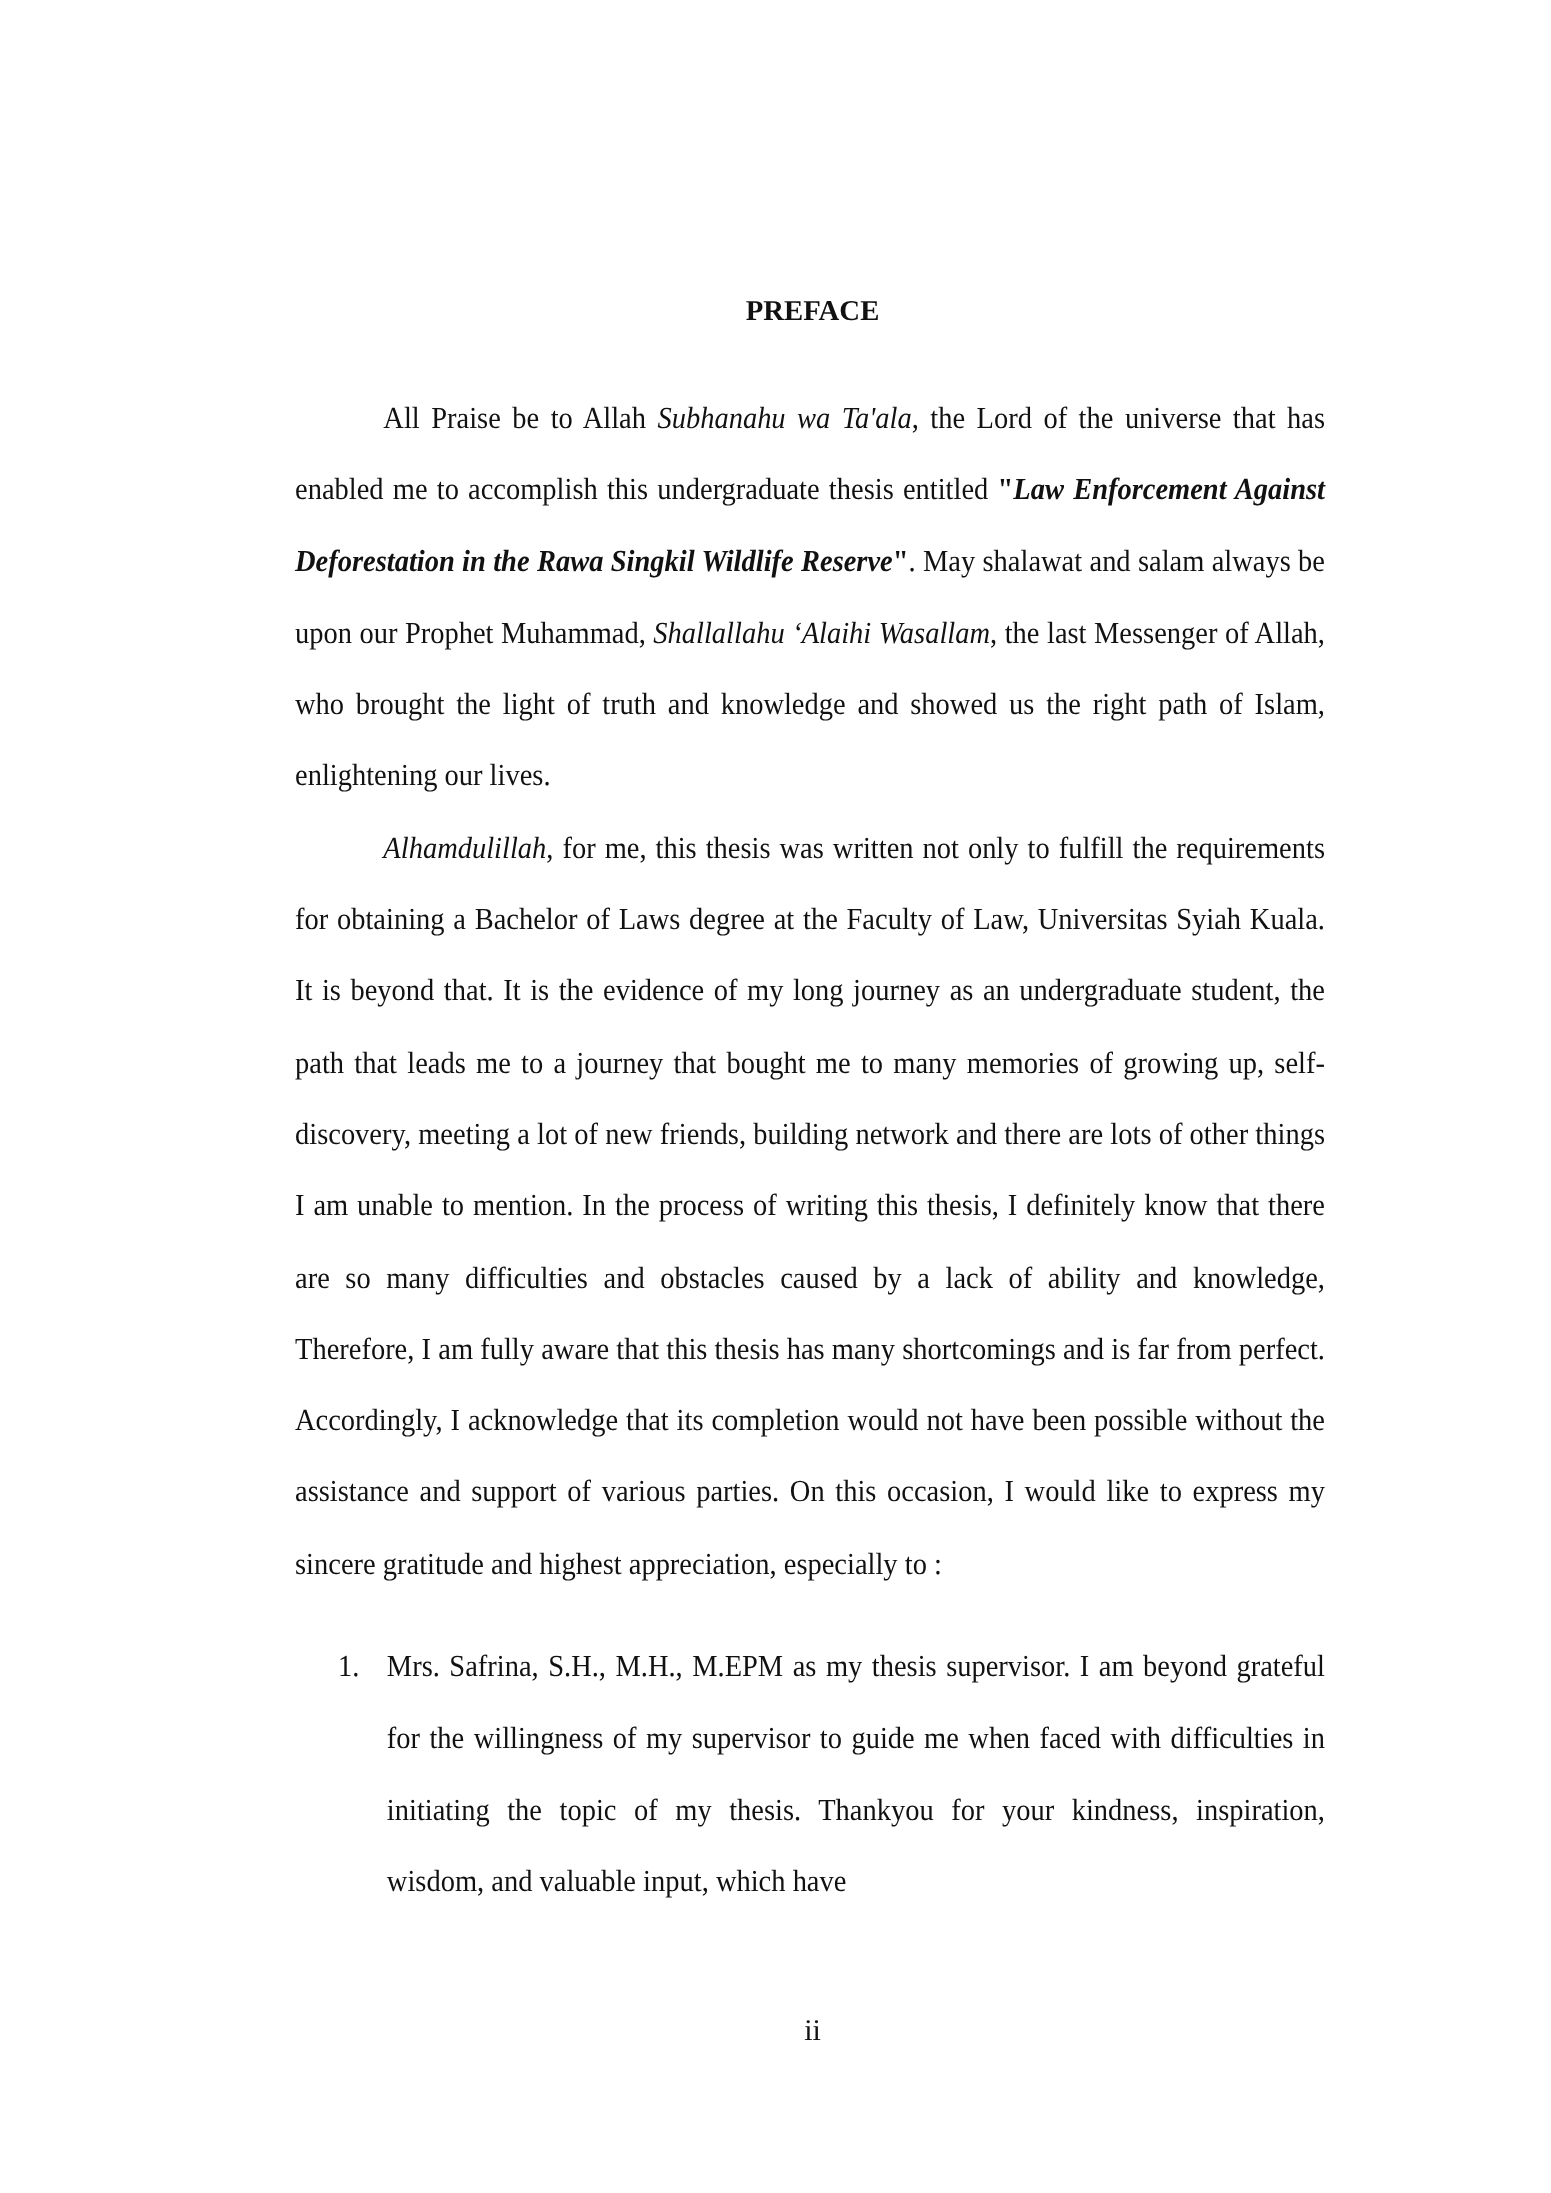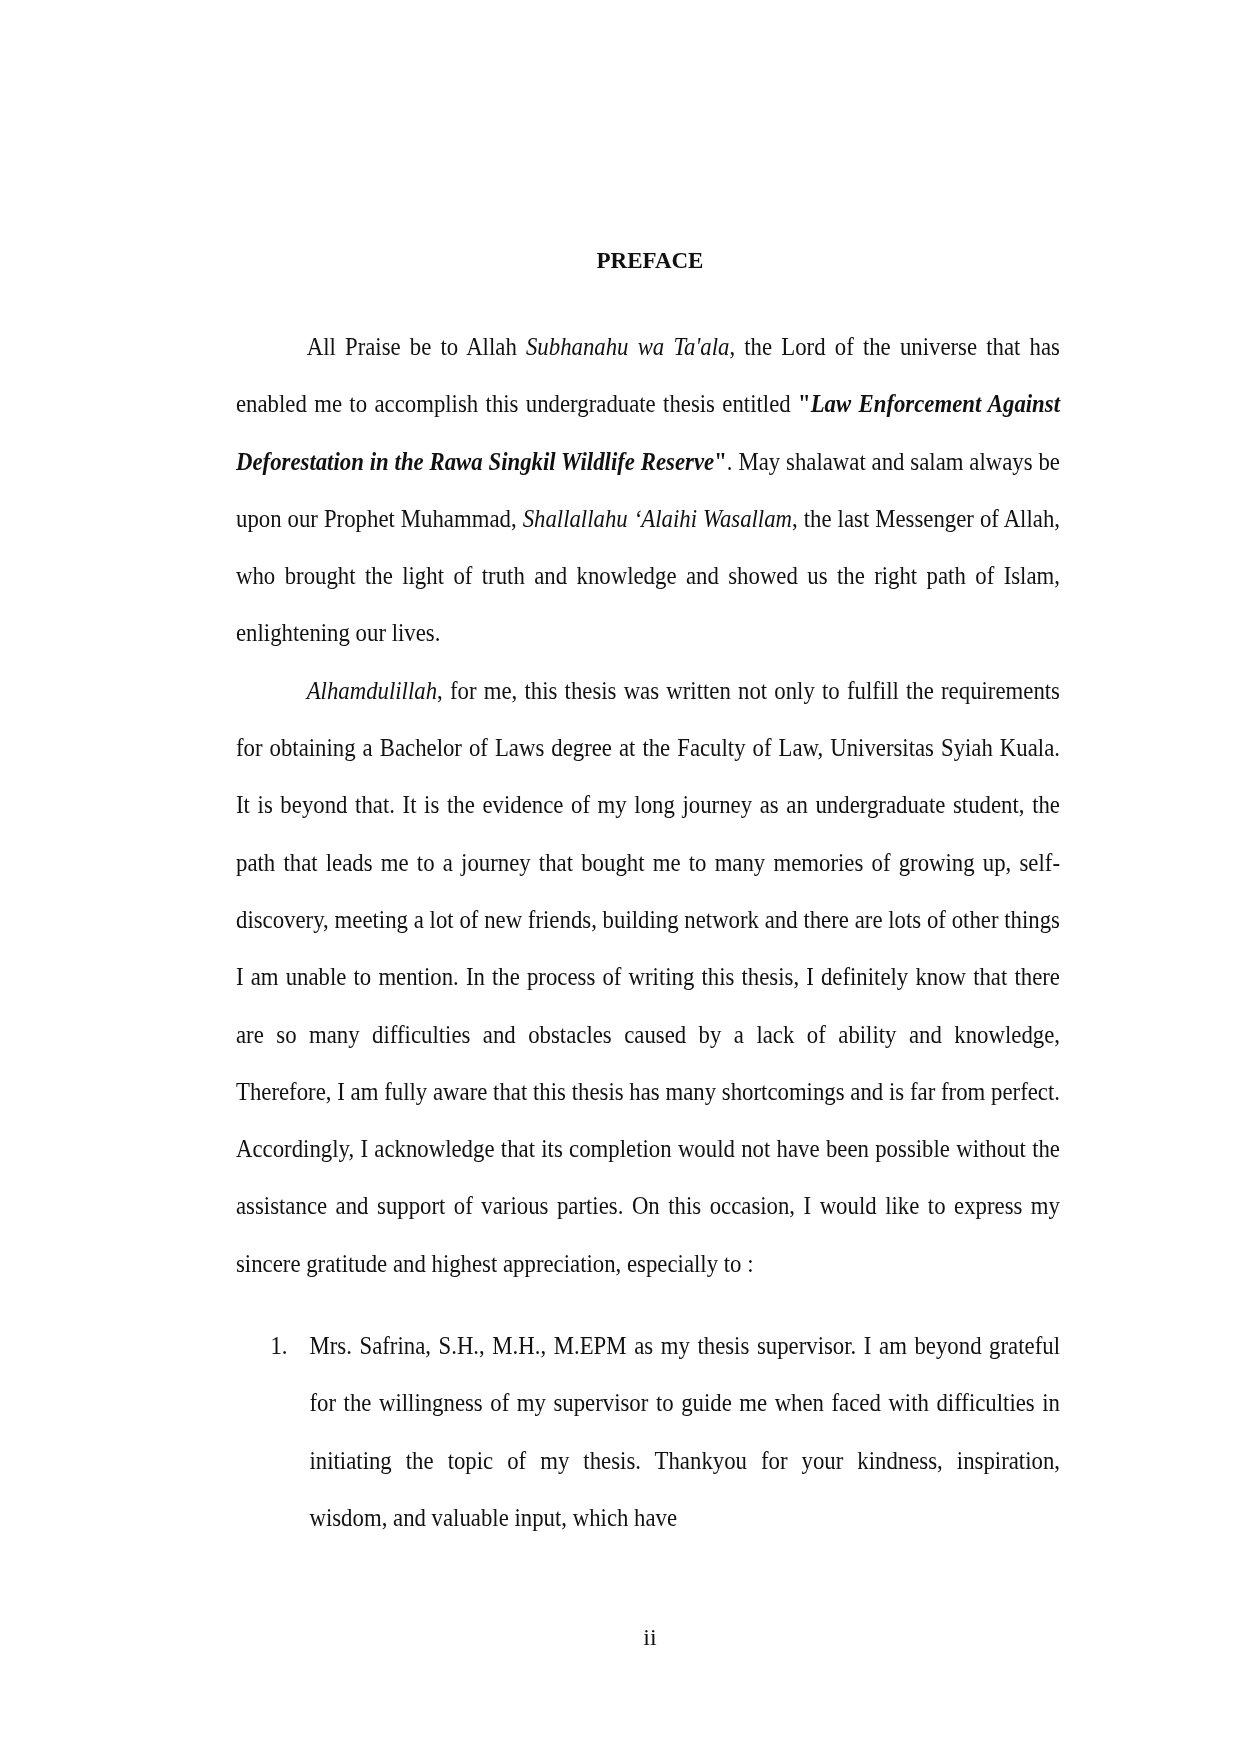--- a/index.html
+++ b/index.html
@@ -1,20 +1,20 @@
 <!DOCTYPE html>
 <html><head>
   <meta charset="utf-8">
   <style>
     html, body { margin: 0; padding: 0; background: #ffffff; }
     body {
       width: 1241px; height: 1754px; position: relative; overflow: hidden;
       font-family: "Liberation Serif", serif; color: #111111;
     }
-    .page { position: absolute; left: 0; top: 12px; width: 1241px; height: 1288px; background: #fff; border-radius: 16px; }
+    .page { position: absolute; left: 0; top: 0; width: 1241px; height: 1288px; background: #fff; border-radius: 16px; }
     .title {
       position: absolute; left: 0; width: 1300px; top: 236px; text-align: center;
       font-weight: bold; font-size: 23px; letter-spacing: 0;
     }
     .body {
       position: absolute; left: 236px; width: 824px; top: 306px;
       font-size: 24.5px; line-height: 57.3px; text-align: justify;
       transform: scaleX(0.93); transform-origin: left top;
     }
     .body-inner { width: 886px; }

